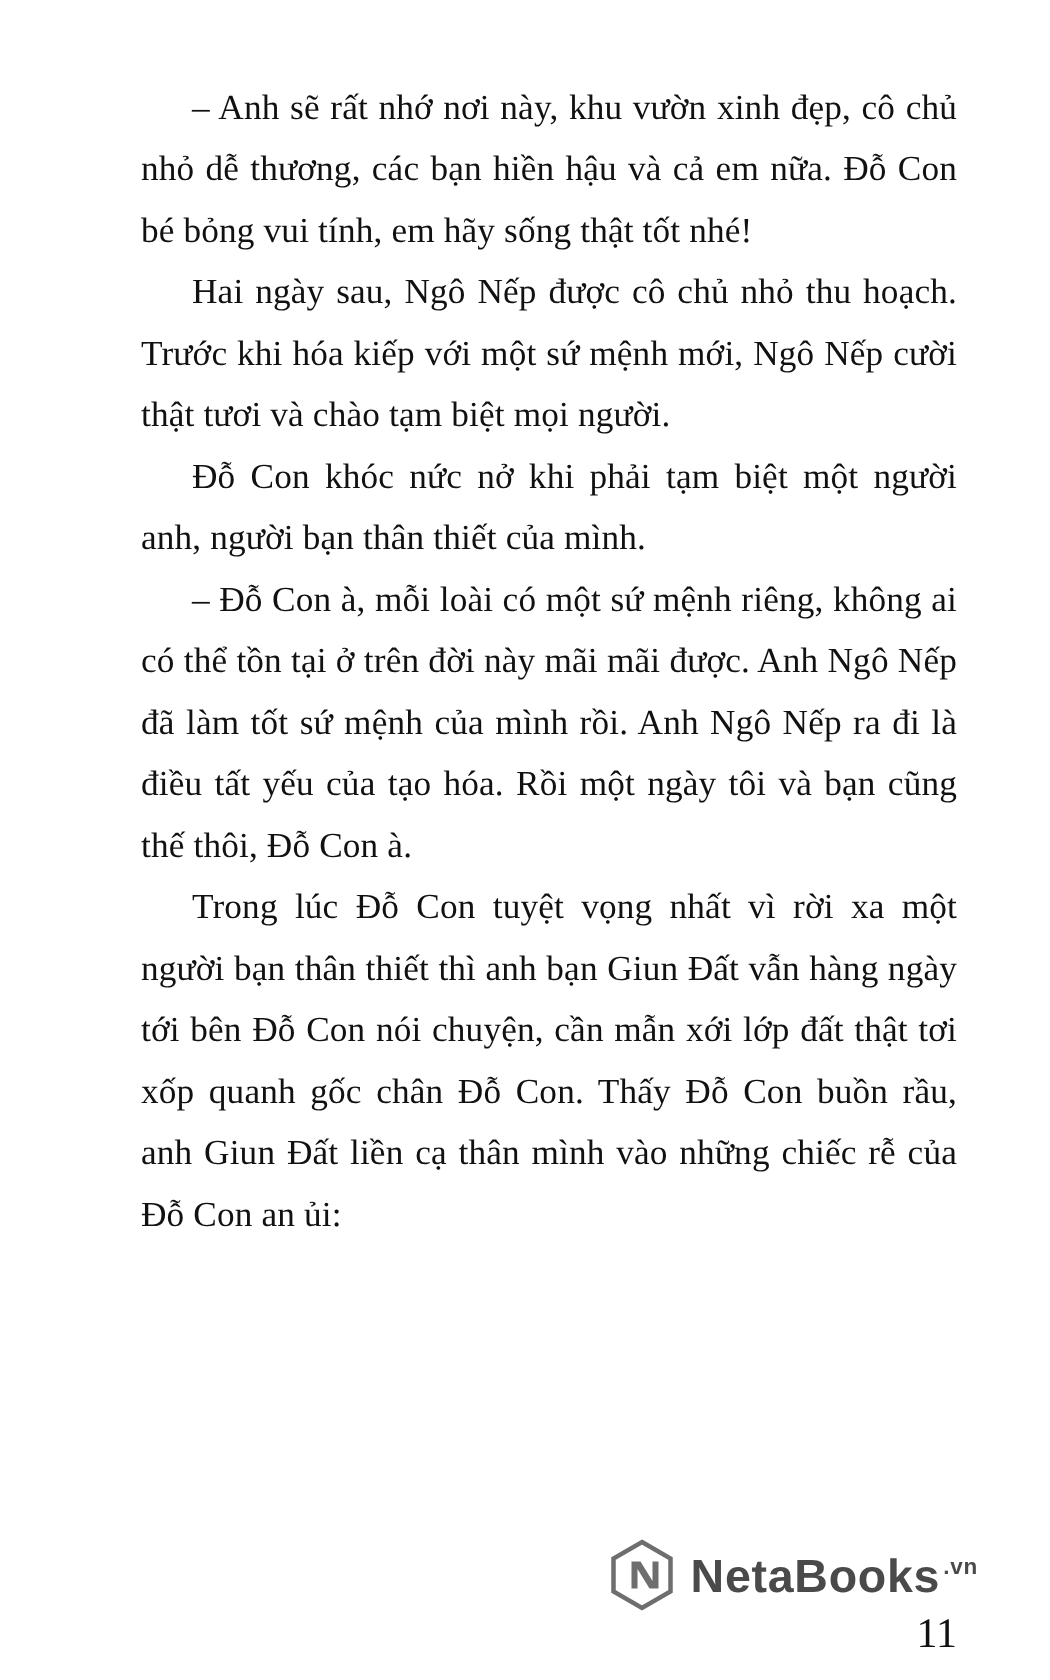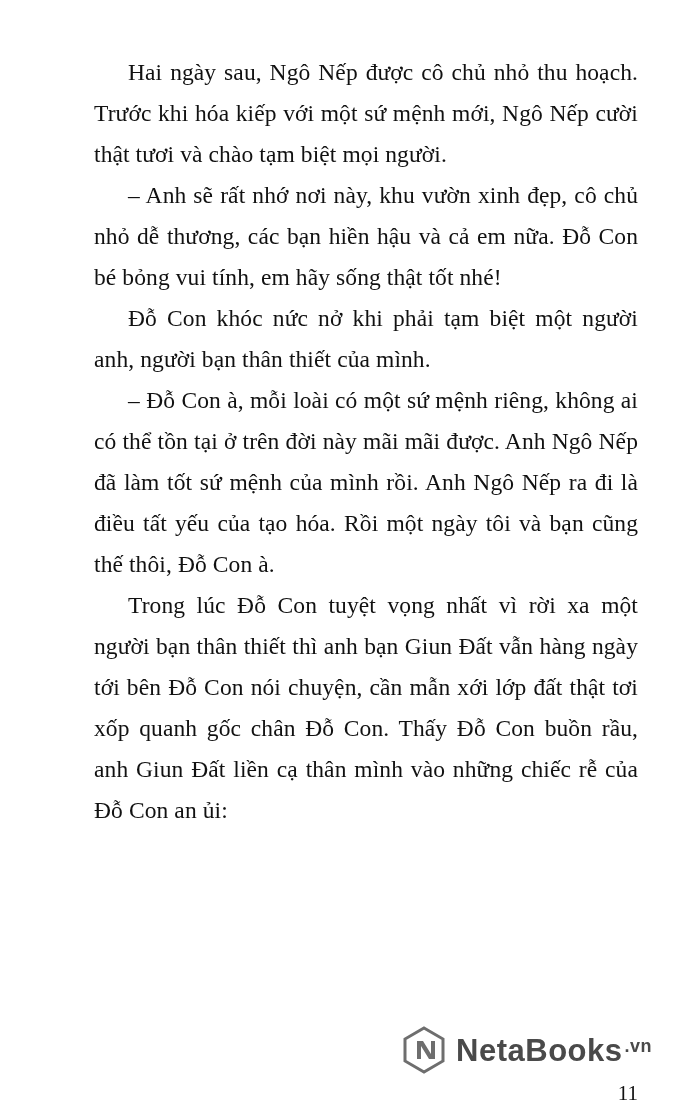--- a/index.html
+++ b/index.html
@@ -58,43 +58,43 @@
   .logo-text {
     font-family: "Liberation Sans", sans-serif;
     font-size: 31px;
     font-weight: bold;
     color: #4a4a4a;
     letter-spacing: 0.5px;
     line-height: 1;
     white-space: nowrap;
   }
   .logo-text .tld {
-    font-size: 18px;
+    font-size: 15px;
     font-weight: bold;
     vertical-align: top;
     position: relative;
     top: 2px;
     margin-left: 2px;
   }
   .page-number {
     position: absolute;
     right: 62px;
     bottom: 14px;
     font-family: "Liberation Serif", serif;
-    font-size: 21px;
+    font-size: 28px;
     color: #111111;
   }
 </style>
 </head>
 <body>
 
 <div class="page">
   <div class="body-text">
+    <p>– Anh sẽ rất nhớ nơi này, khu vườn xinh đẹp, cô chủ nhỏ dễ thương, các bạn hiền hậu và cả em nữa. Đỗ Con bé bỏng vui tính, em hãy sống thật tốt nhé!</p>
     <p>Hai ngày sau, Ngô Nếp được cô chủ nhỏ thu hoạch. Trước khi hóa kiếp với một sứ mệnh mới, Ngô Nếp cười thật tươi và chào tạm biệt mọi người.</p>
-    <p>– Anh sẽ rất nhớ nơi này, khu vườn xinh đẹp, cô chủ nhỏ dễ thương, các bạn hiền hậu và cả em nữa. Đỗ Con bé bỏng vui tính, em hãy sống thật tốt nhé!</p>
     <p>Đỗ Con khóc nức nở khi phải tạm biệt một người anh, người bạn thân thiết của mình.</p>
     <p>– Đỗ Con à, mỗi loài có một sứ mệnh riêng, không ai có thể tồn tại ở trên đời này mãi mãi được. Anh Ngô Nếp đã làm tốt sứ mệnh của mình rồi. Anh Ngô Nếp ra đi là điều tất yếu của tạo hóa. Rồi một ngày tôi và bạn cũng thế thôi, Đỗ Con à.</p>
     <p>Trong lúc Đỗ Con tuyệt vọng nhất vì rời xa một người bạn thân thiết thì anh bạn Giun Đất vẫn hàng ngày tới bên Đỗ Con nói chuyện, cần mẫn xới lớp đất thật tơi xốp quanh gốc chân Đỗ Con. Thấy Đỗ Con buồn rầu, anh Giun Đất liền cạ thân mình vào những chiếc rễ của Đỗ Con an ủi:</p>
   </div>
 </div>
 
 <div class="footer">
   <div class="logo">
     <span class="logo-mark">
       <svg viewBox="0 0 44 48" width="44" height="48" aria-hidden="true">

